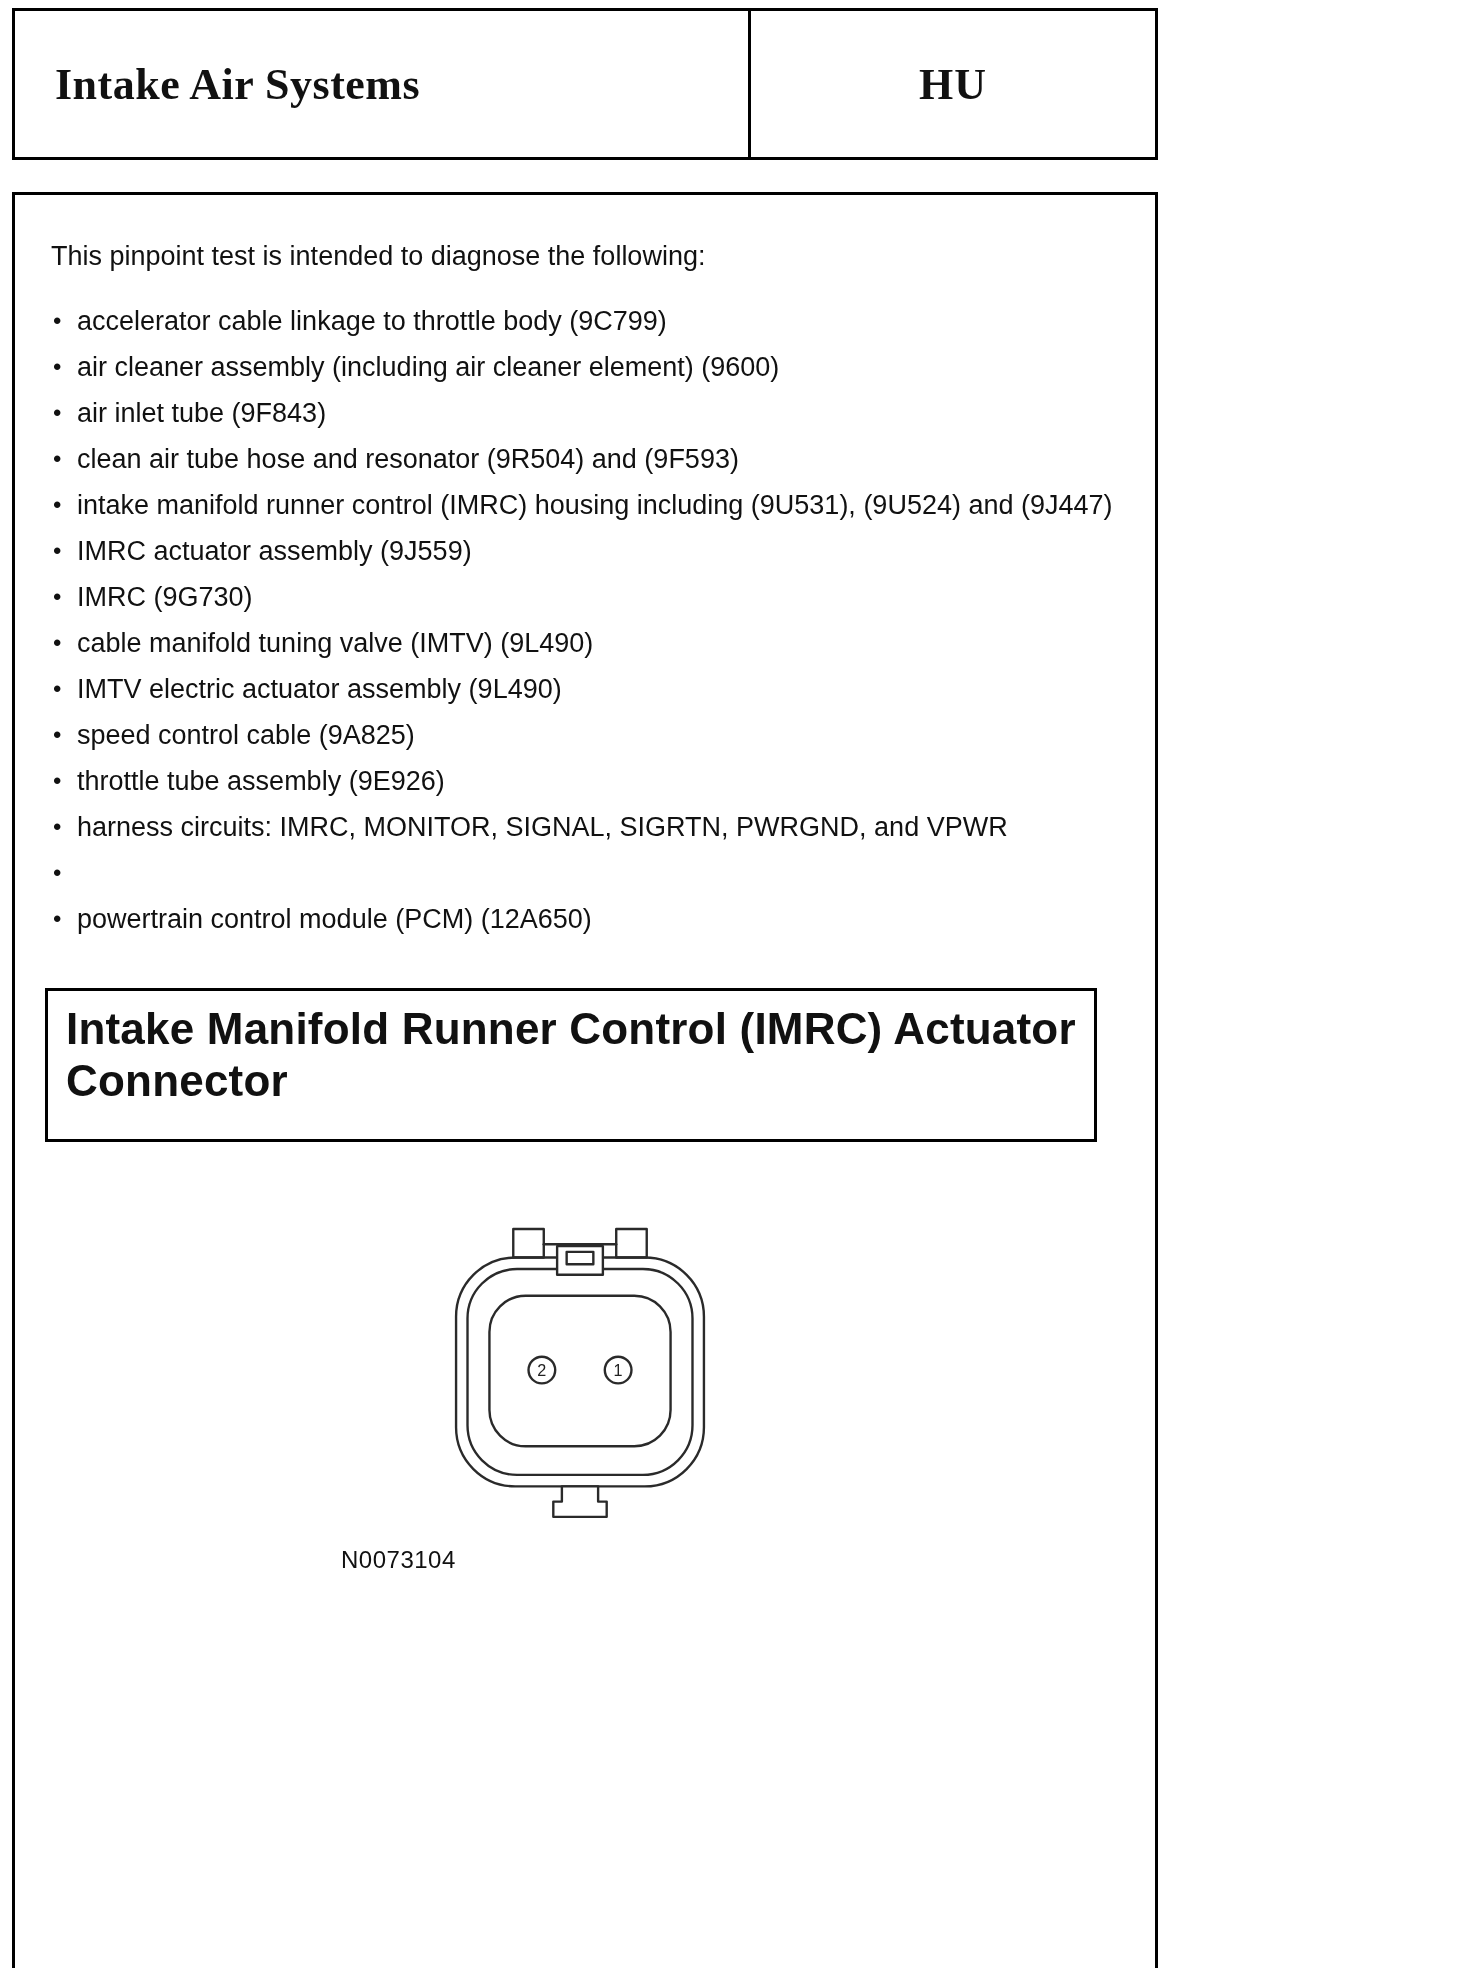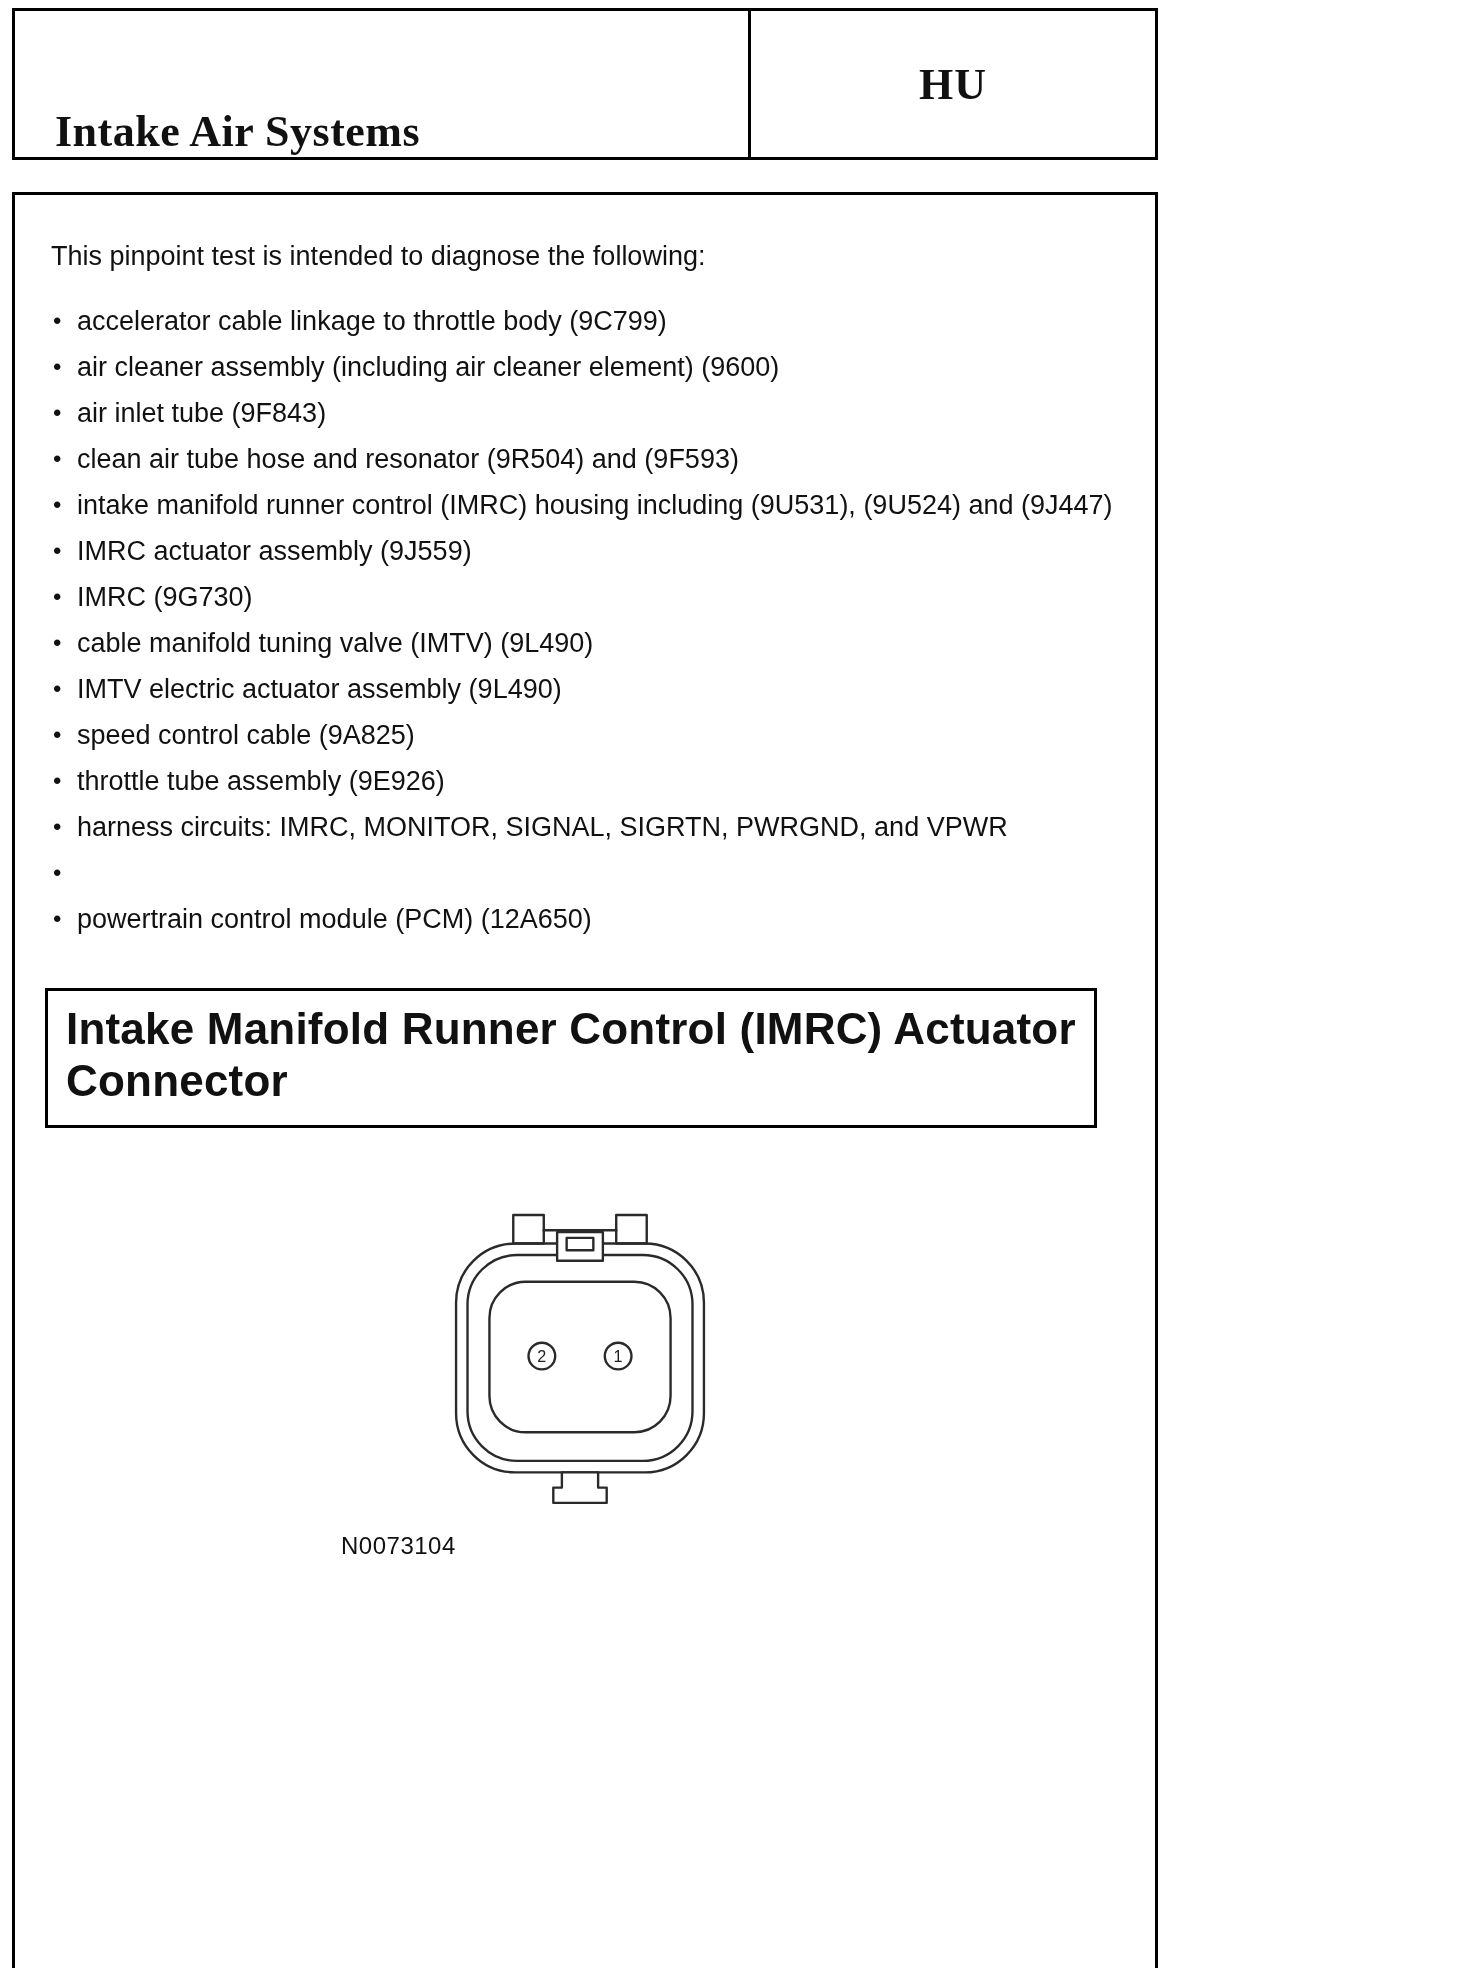--- a/index.html
+++ b/index.html
@@ -19,21 +19,21 @@
     left: 12px;
     top: 8px;
     width: 1146px;
     height: 152px;
     border: 3px solid #000;
     display: flex;
   }
   .header-left {
     flex: 1;
     display: flex;
-    align-items: flex-end;
+    align-items: center;
     padding-left: 40px;
     border-right: 3px solid #000;
   }
   .header-title {
     font-family: "Liberation Serif", serif;
     font-weight: bold;
     font-size: 44px;
     letter-spacing: 0.5px;
   }
   .header-right {
@@ -81,21 +81,21 @@
     font-size: 24px;
     line-height: 30px;
     text-align: left;
     padding-left: 2px;
   }
 
   
   .section-heading-box {
     margin: 54px 26px 0 4px;
     border: 3px solid #000;
-    padding: 12px 18px 18px 18px;
+    padding: 12px 18px 32px 18px;
     width: 1052px;
   }
   .section-heading {
     font-size: 44px;
     font-weight: bold;
     line-height: 1.18;
     letter-spacing: 0.2px;
   }
 
   

